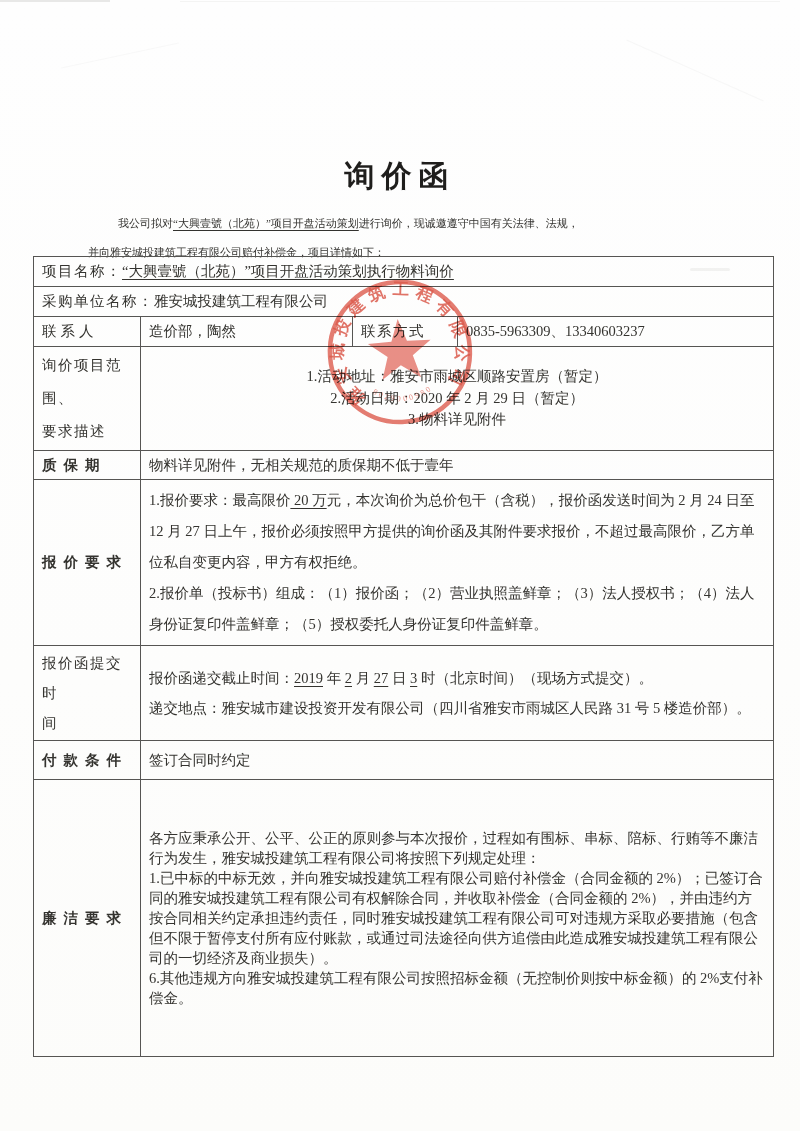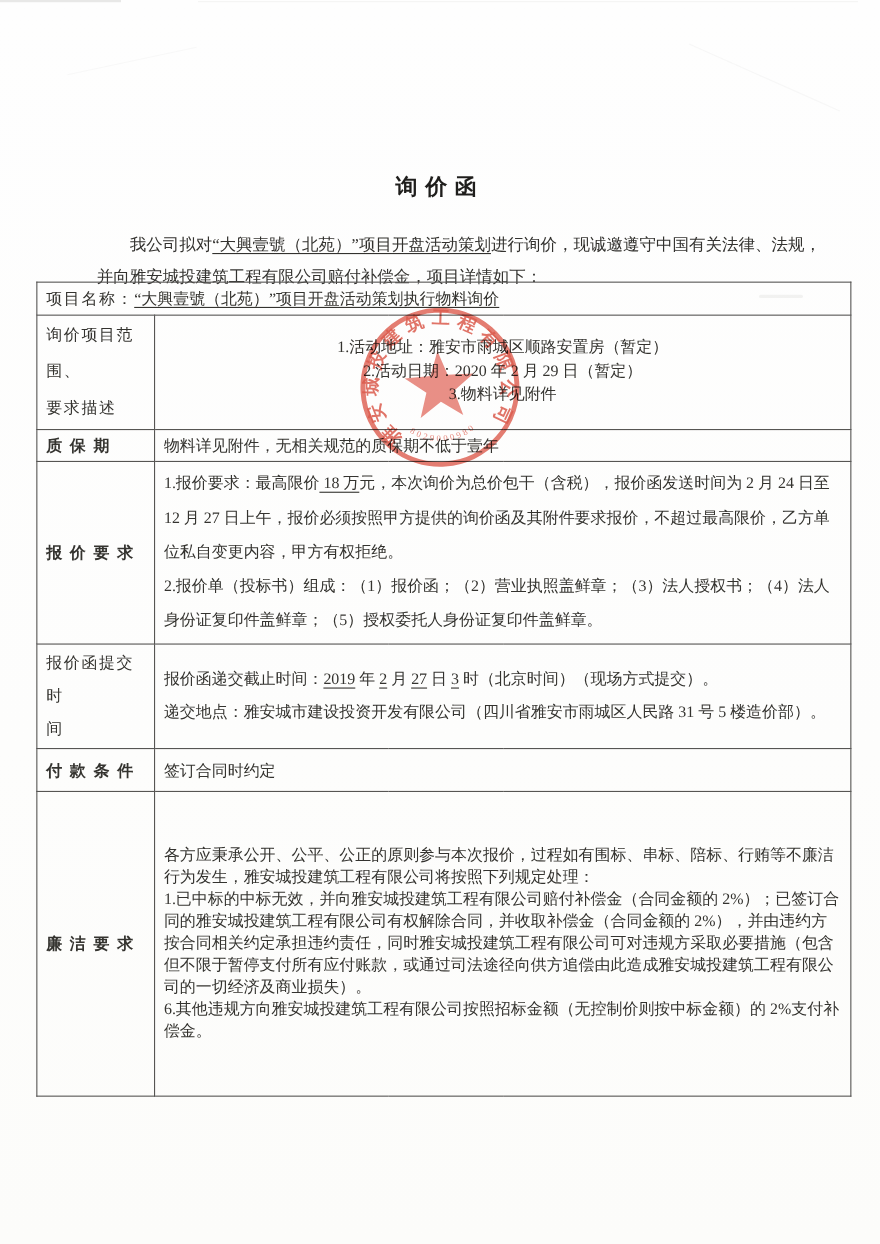--- a/index.html
+++ b/index.html
@@ -8,22 +8,22 @@
   .page{position:absolute;inset:0;background:linear-gradient(180deg,#fefefe 0%,#fdfdfc 60%,#fcfcfa 100%);}
   
   .artifact{position:absolute;background:#9a9a96;pointer-events:none;}
   .a1{left:0;top:0;width:110px;height:2px;opacity:.22;}
   .a2{left:180;top:1px;left:180px;width:600px;height:1px;opacity:.10;}
   .a3{left:620px;top:70px;width:150px;height:1px;opacity:.07;transform:rotate(24deg);}
   .a4{left:60px;top:55px;width:120px;height:1px;opacity:.06;transform:rotate(-12deg);}
   .a5{left:690px;top:268px;width:40px;height:3px;opacity:.12;border-radius:2px;}
 
   .doc-title{position:absolute;top:156px;left:0;width:800px;text-align:center;
-             font-size:20px;font-weight:700;letter-spacing:7px;color:#1f1e1c;}
-  .intro{position:absolute;left:88px;top:209px;width:676px;font-size:15px;line-height:29px;color:#33322f;}
+             font-size:30px;font-weight:700;letter-spacing:7px;color:#1f1e1c;}
+  .intro{position:absolute;left:88px;top:209px;width:676px;font-size:11px;line-height:29px;color:#33322f;}
   .intro .l1{padding-left:30px;}
   .u{text-decoration:underline;text-underline-offset:3px;text-decoration-thickness:1px;}
 
   table.main{position:absolute;left:33px;top:256px;width:740px;border-collapse:collapse;table-layout:fixed;}
   table.main td{border:1px solid #565553;vertical-align:middle;font-size:14.5px;color:#34332f;
                 padding:2px 8px;overflow:hidden;}
   td.lab{font-family:"Liberation Serif","DejaVu Serif",serif;color:#3a3834;padding-left:7px;padding-right:3px;}
   .ls-wide{letter-spacing:7px;font-weight:bold;}
   .ls-mid{letter-spacing:4px;}
   .ls-sm{letter-spacing:1.5px;}
@@ -64,21 +64,30 @@
         <col style="width:212px">
         <col style="width:105px">
         <col style="width:316px">
       </colgroup>
 
     <tbody>
         <tr style="height:30px">
       <td colspan="4"><span class="ls-sm">项目名称：</span><span class="u">“大興壹號（北苑）”项目开盘活动策划执行物料询价</span></td>
     </tr>
 
+    <tr style="height:30px">
+      <td colspan="4"><span class="ls-sm">采购单位名称：</span><span>雅安城投建筑工程有限公司</span></td>
+    </tr>
 
+    <tr style="height:30px">
+      <td class="lab ls-mid">联系人</td>
+      <td class="val">造价部，陶然</td>
+      <td class="lab ls-sm">联系方式</td>
+      <td class="val">0835-5963309、13340603237</td>
+    </tr>
 
     <tr style="height:66px">
       <td class="lab ls-sm">
             <span class="labline">询价项目范围、</span>
             <span class="labline">要求描述</span>
           </td>
       <td class="val lh-tight" colspan="3">
         <div>1.活动地址：雅安市雨城区顺路安置房（暂定）</div>
         <div>2.活动日期：2020 年 2 月 29 日（暂定）</div>
         <div>3.物料详见附件</div>
@@ -87,21 +96,21 @@
 
     <tr style="height:29px">
       <td class="lab ls-wide">质保期</td>
       <td class="val" colspan="3">物料详见附件，无相关规范的质保期不低于壹年</td>
     </tr>
 
 
     <tr style="height:166px">
       <td class="lab ls-wide">报价要求</td>
       <td class="val lh-31" colspan="3">
-        <div><span>1.报价要求：最高限价</span><span class="u"> 18 万</span><span>元，本次询价为总价包干（含税），报价函发送时间为 2 月 24 日至 12 月 27 日上午，报价必须按照甲方提供的询价函及其附件要求报价，不超过最高限价，乙方单位私自变更内容，甲方有权拒绝。</span></div>
+        <div><span>1.报价要求：最高限价</span><span class="u"> 20 万</span><span>元，本次询价为总价包干（含税），报价函发送时间为 2 月 24 日至 12 月 27 日上午，报价必须按照甲方提供的询价函及其附件要求报价，不超过最高限价，乙方单位私自变更内容，甲方有权拒绝。</span></div>
         <div>2.报价单（投标书）组成：（1）报价函；（2）营业执照盖鲜章；（3）法人授权书；（4）法人身份证复印件盖鲜章；（5）授权委托人身份证复印件盖鲜章。</div>
       </td>
     </tr>
 
     <tr style="height:64px">
       <td class="lab ls-sm">
             <span class="labline2">报价函提交时</span>
             <span class="labline2">间</span>
           </td>
       <td class="val lh-30" colspan="3">

